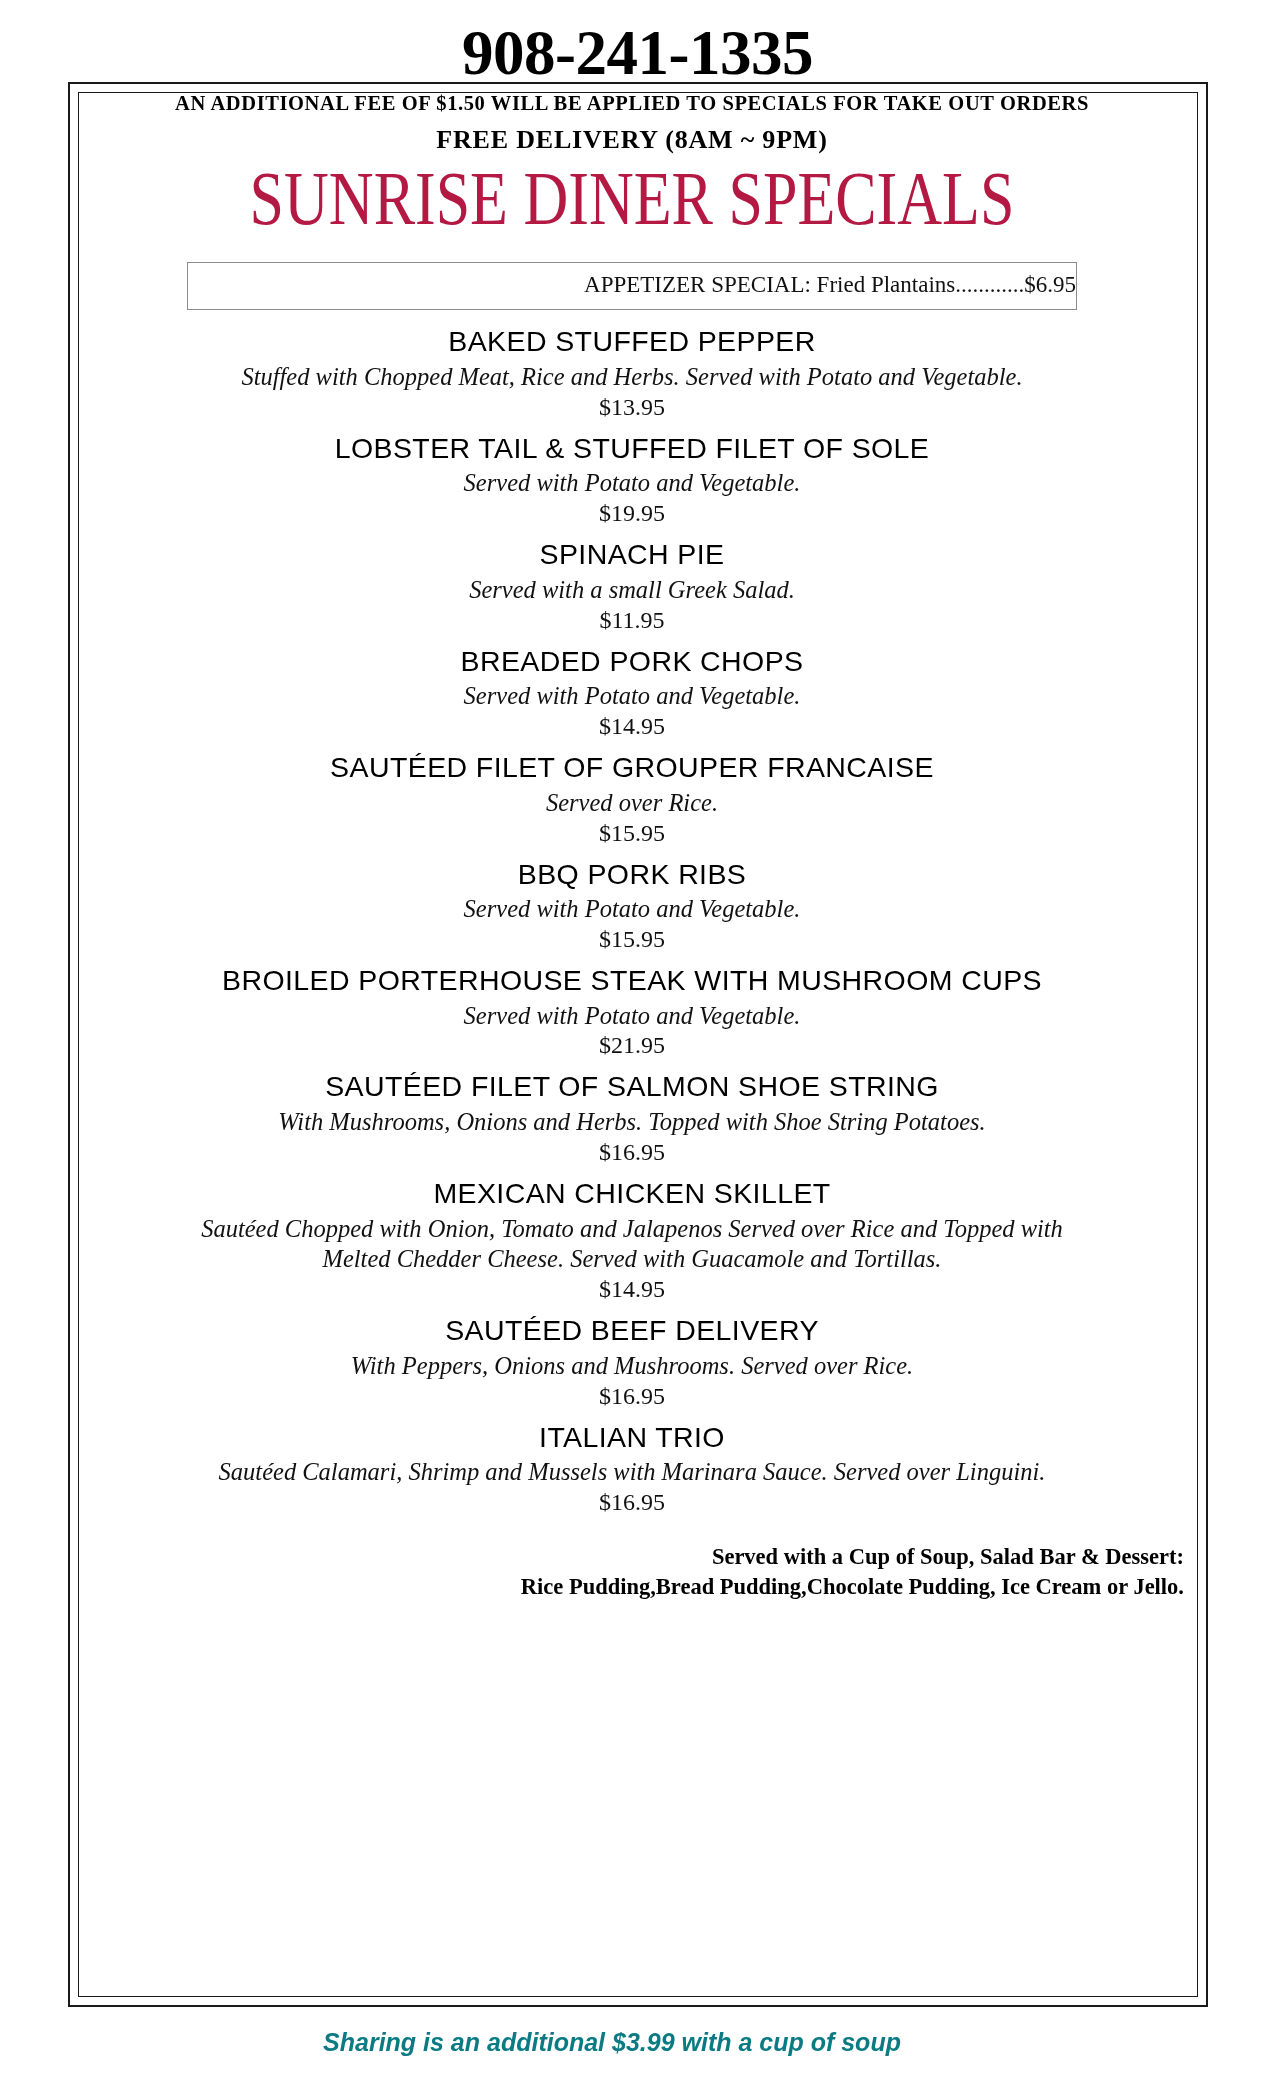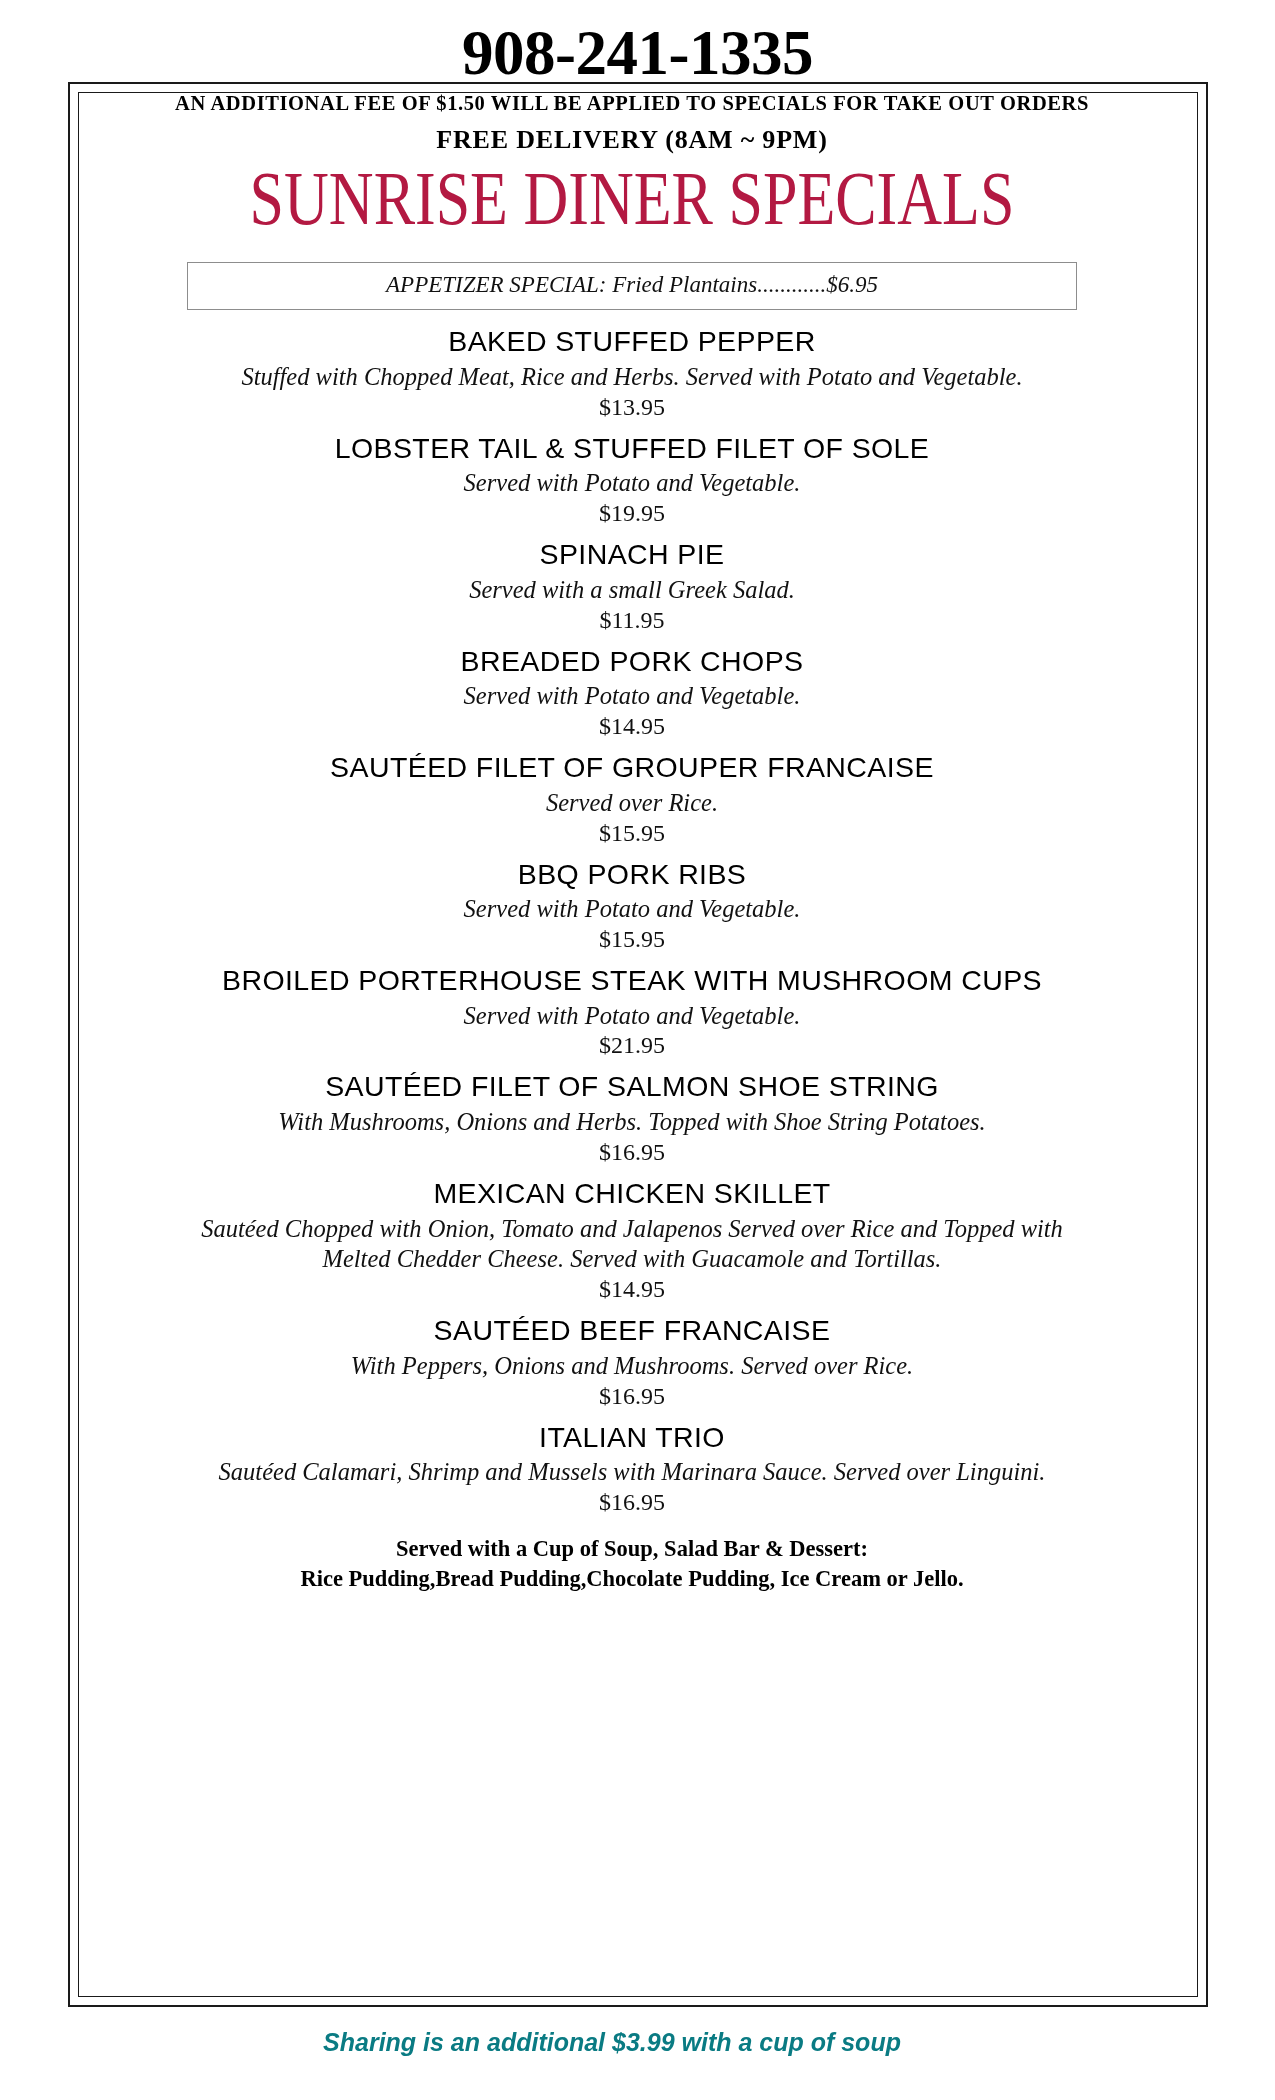--- a/index.html
+++ b/index.html
@@ -111,23 +111,23 @@
 
   .appetizer-box {
     border: 1px solid #8d8d8d;
     margin: 6px auto 14px auto;
     width: 890px;
     padding: 9px 0 11px 0;
     box-sizing: border-box;
   }
   .appetizer-text {
     font-family: "Liberation Serif", serif;
-    font-style: italic;
     font-size: 23px;
     color: #111;
+    text-align: right;
   }
 
   .item {
     margin: 0 0 10px 0;
   }
   .item-name {
     font-family: "Liberation Sans", sans-serif;
     font-weight: normal;
     font-size: 28.5px;
     letter-spacing: 0.4px;
@@ -150,21 +150,22 @@
     color: #111;
     margin-top: 1px;
   }
 
   .footer-note {
     font-family: "Liberation Serif", serif;
     font-weight: bold;
     font-size: 22.5px;
     line-height: 1.3;
     color: #000;
-    margin-top: 18px;
+    margin-top: 26px;
+    text-align: right;
   }
 
   .sharing {
     position: absolute;
     left: 0;
     top: 2028px;
     width: 1224px;
     text-align: center;
     font-family: "Liberation Sans", sans-serif;
     font-style: italic;
@@ -242,21 +243,21 @@
           <div class="item-name">SAUTÉED FILET OF SALMON SHOE STRING</div>
           <div class="item-desc">With Mushrooms, Onions and Herbs.  Topped with Shoe String Potatoes.</div>
           <div class="item-price">$16.95</div>
         </div>
         <div class="item">
           <div class="item-name">MEXICAN CHICKEN SKILLET</div>
           <div class="item-desc">Sautéed Chopped with Onion, Tomato and Jalapenos Served over Rice and Topped with Melted Chedder Cheese. Served with Guacamole and Tortillas.</div>
           <div class="item-price">$14.95</div>
         </div>
         <div class="item">
-          <div class="item-name">SAUTÉED BEEF FRANCAISE</div>
+          <div class="item-name">SAUTÉED BEEF DELIVERY</div>
           <div class="item-desc">With Peppers, Onions and Mushrooms. Served over Rice.</div>
           <div class="item-price">$16.95</div>
         </div>
         <div class="item">
           <div class="item-name">ITALIAN TRIO</div>
           <div class="item-desc">Sautéed Calamari, Shrimp and Mussels with Marinara Sauce. Served over Linguini.</div>
           <div class="item-price">$16.95</div>
         </div>
       </div>
 

